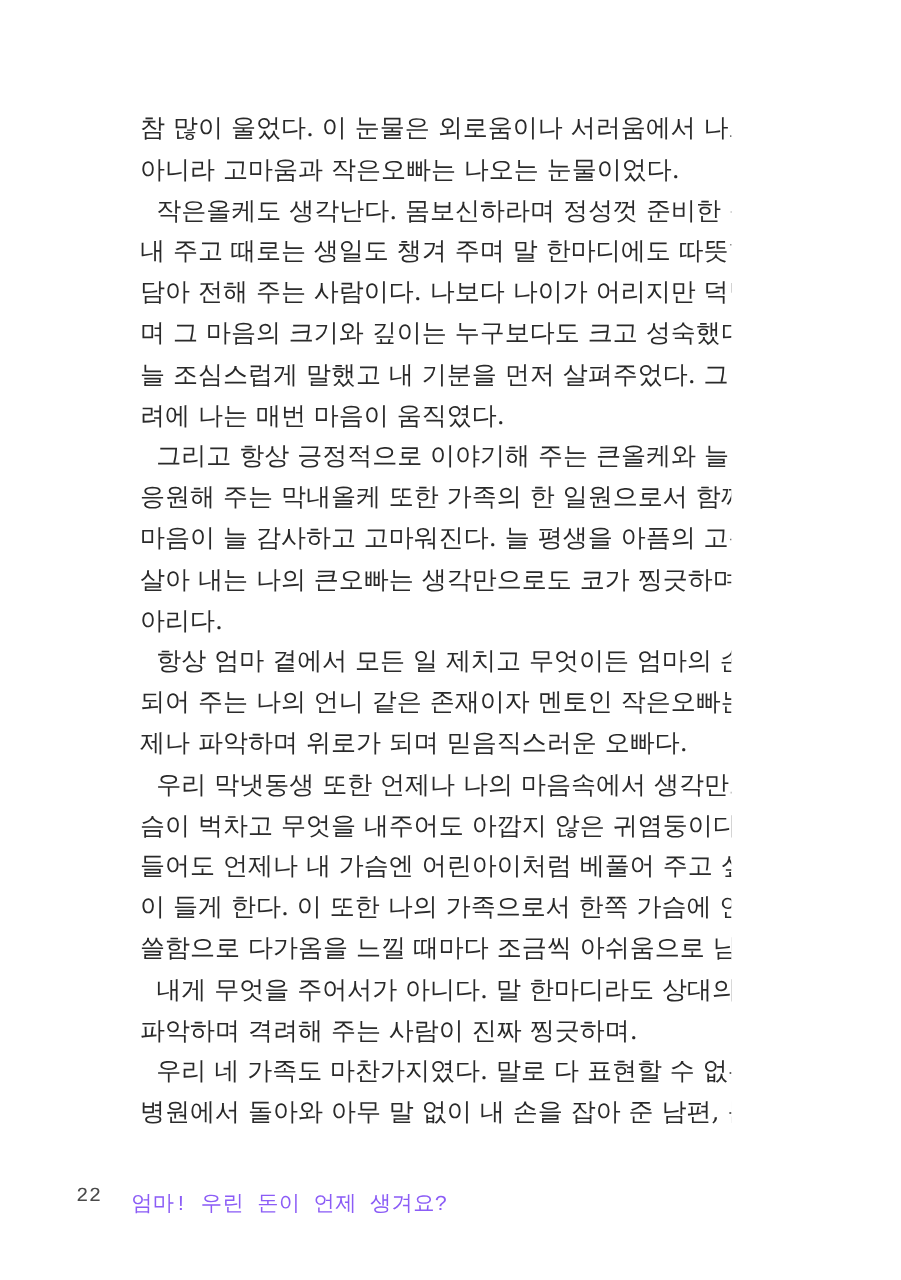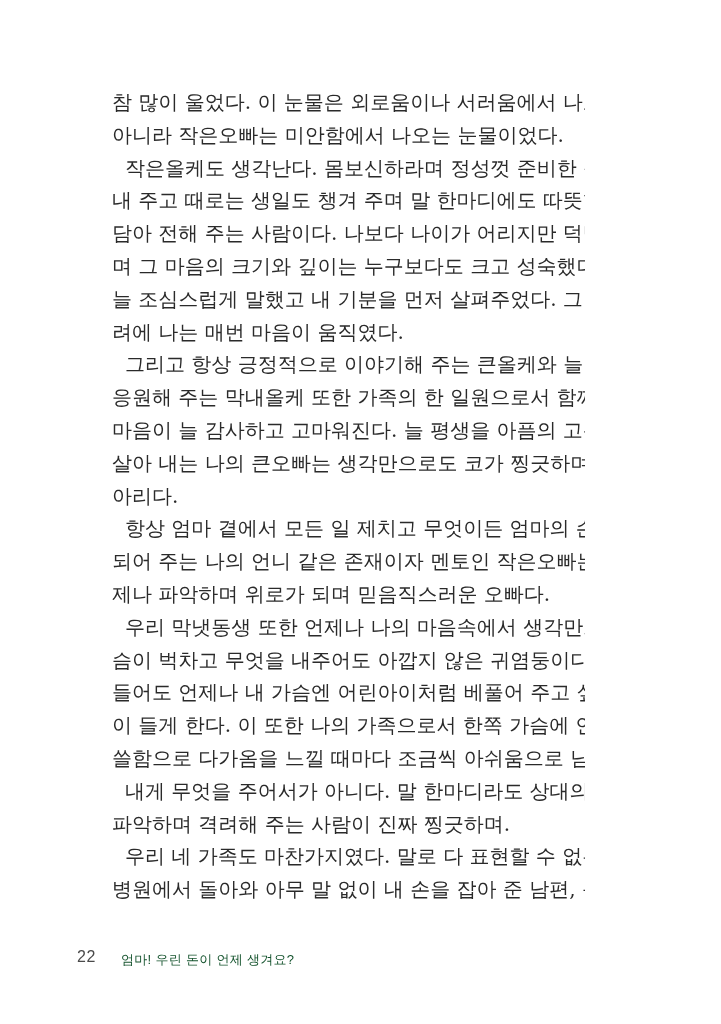--- a/index.html
+++ b/index.html
@@ -27,50 +27,50 @@
     overflow: hidden;
     white-space: nowrap;
     text-align: justify;
     text-align-last: justify;
     text-justify: inter-word;
   }
   .line.indent { text-indent: 13px; }
   .line.plast { text-align: left; text-align-last: left; }
   .footer {
     position: absolute;
-    left: 16px; right: 0;
+    left: 0; right: 0;
     top: 947px;
     height: 24px;
-    font-family: Liberation Sans, sans-serif;
+    font-family: Liberation Mono, monospace;
   }
   .page-number {
     position: absolute;
     left: 61px;
     top: 1px;
     font-size: 16px;
     color: #4a4a4a;
     letter-spacing: 0.5px;
   }
   .running-title {
     position: absolute;
     left: 105px;
     top: 4px;
-    font-size: 13px;
-    color: #14532d;
+    font-size: 17px;
+    color: #8b5cf6;
     letter-spacing: 0.3px;
   }
 </style>
 </head>
 <body>
 
 <div class="page">
 
   <div class="text-block">
     <div class="line">참 많이 울었다. 이 눈물은 외로움이나 서러움에서 나오는 것이</div>
-    <div class="line plast">아니라 작은오빠는 미안함에서 나오는 눈물이었다.</div>
+    <div class="line plast">아니라 고마움과 작은오빠는 나오는 눈물이었다.</div>
     <div class="line indent">작은올케도 생각난다. 몸보신하라며 정성껏 준비한 음식을 보</div>
     <div class="line">내 주고 때로는 생일도 챙겨 주며 말 한마디에도 따뜻한 위로를</div>
     <div class="line">담아 전해 주는 사람이다. 나보다 나이가 어리지만 덕망이 있으</div>
     <div class="line">며 그 마음의 크기와 깊이는 누구보다도 크고 성숙했다. 올케는</div>
     <div class="line">늘 조심스럽게 말했고 내 기분을 먼저 살펴주었다. 그 섬세한 배</div>
     <div class="line plast">려에 나는 매번 마음이 움직였다.</div>
     <div class="line indent">그리고 항상 긍정적으로 이야기해 주는 큰올케와 늘 마음으로</div>
     <div class="line">응원해 주는 막내올케 또한 가족의 한 일원으로서 함께해 주는</div>
     <div class="line">마음이 늘 감사하고 고마워진다. 늘 평생을 아픔의 고통 속에서</div>
     <div class="line">살아 내는 나의 큰오빠는 생각만으로도 코가 찡긋하며 가슴이</div>

